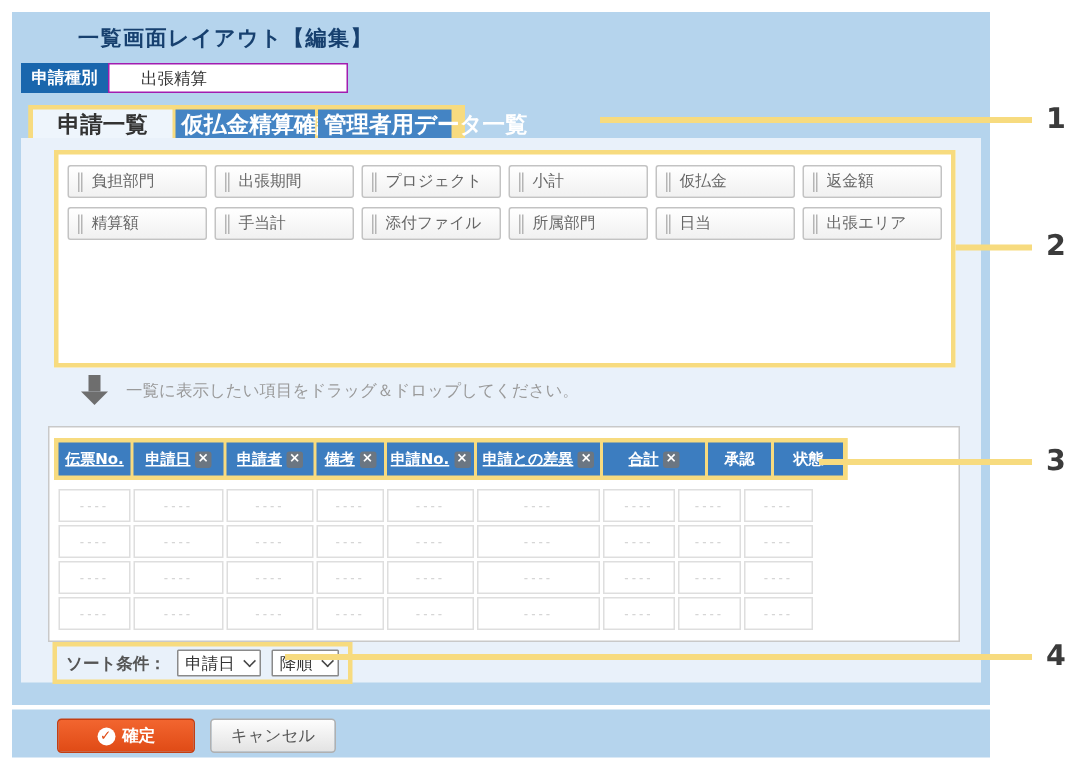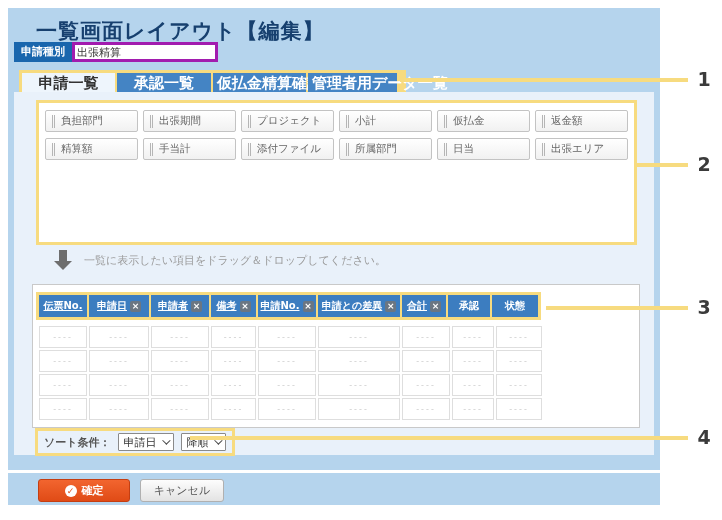--- a/index.html
+++ b/index.html
@@ -2,27 +2,27 @@
 <html><head>
 <meta charset="utf-8">
 <style>
   * { margin:0; padding:0; box-sizing:border-box; }
   html,body { width:722px; height:520px; background:#ffffff;
     font-family:"DejaVu Sans","Liberation Sans",sans-serif; }
   .page { position:relative; width:722px; height:520px; overflow:hidden; }
 
   .panel { position:absolute; left:8px; top:8px; width:652px; height:497px; background:#b5d4ed; }
 
-  .title { position:absolute; left:28px; top:9px; font-size:21px; font-weight:bold; color:#17406f; letter-spacing:1px; }
+  .title { position:absolute; left:44px; top:9px; font-size:14px; font-weight:bold; color:#17406f; letter-spacing:1px; }
 
   .req-row { position:absolute; left:6px; top:34px; height:20px; display:flex; }
   .badge { background:#1966ad; color:#fff; font-size:11px; font-weight:bold;
     padding:0 7px; line-height:20px; white-space:nowrap; }
-  .req-input { width:146px; height:20px; border:3px solid #a21caf; background:#fff;
-    font-size:11px; color:#333; padding:0 2px; font-family:inherit; }
+  .req-input { width:160px; height:20px; border:1px solid #a21caf; background:#fff;
+    font-size:11px; color:#333; padding:0 21px; font-family:inherit; }
 
   .tabs-wrap { position:absolute; left:11px; top:62px; border:3px solid #f7db7f; display:inline-flex; background:#f7db7f; }
   .tab { height:21px; line-height:21px; font-size:15px; font-weight:bold; text-align:center;
     background:#4484c4; color:#fff; cursor:pointer; margin-right:2px; white-space:nowrap; padding:0 4px; }
   .tab:last-child { margin-right:6px; }
   .tab.active { background:#eef5fc; color:#333; }
 
   .content { position:absolute; left:6px; top:84px; width:640px; height:363px; background:#e9f1fa; }
 
   .palette { position:absolute; left:22px; top:8px; width:601px; height:145px;
@@ -82,21 +82,20 @@
 
     <div class="title">一覧画面レイアウト【編集】</div>
 
     <div class="req-row">
       <span class="badge">申請種別</span>
       <input class="req-input" readonly="" value="出張精算" style="">
     </div>
 
     <div class="tabs-wrap" id="tabs">
         <div class="tab active" style="width: 93px;">申請一覧</div>
-        <div class="tab" style="width: 94px;">承認一覧</div>
         <div class="tab" style="width: 93px;">仮払金精算確認処理</div>
         <div class="tab" style="width: 89px;">管理者用データ一覧</div>
       </div>
 
     <div class="content">
 
       <div class="palette">
         <div class="palette-grid" id="palette">
             <div class="chip">
               <span class="grip"></span>
@@ -175,21 +174,21 @@
               <span class="xbtn">×</span>
             </div>
             <div class="th" style="width: 58px;">
               <span class="lbl u">申請No.</span>
               <span class="xbtn">×</span>
             </div>
             <div class="th" style="width: 82px;">
               <span class="lbl u">申請との差異</span>
               <span class="xbtn">×</span>
             </div>
-            <div class="th" style="width: 44px;">
+            <div class="th" style="width: 68px;">
               <span class="lbl u">合計</span>
               <span class="xbtn">×</span>
             </div>
             <div class="th" style="width: 42px;">
               <span class="lbl">承認</span>
             </div>
             <div class="th" style="width: 46px;">
               <span class="lbl">状態</span>
             </div>
           </div>

